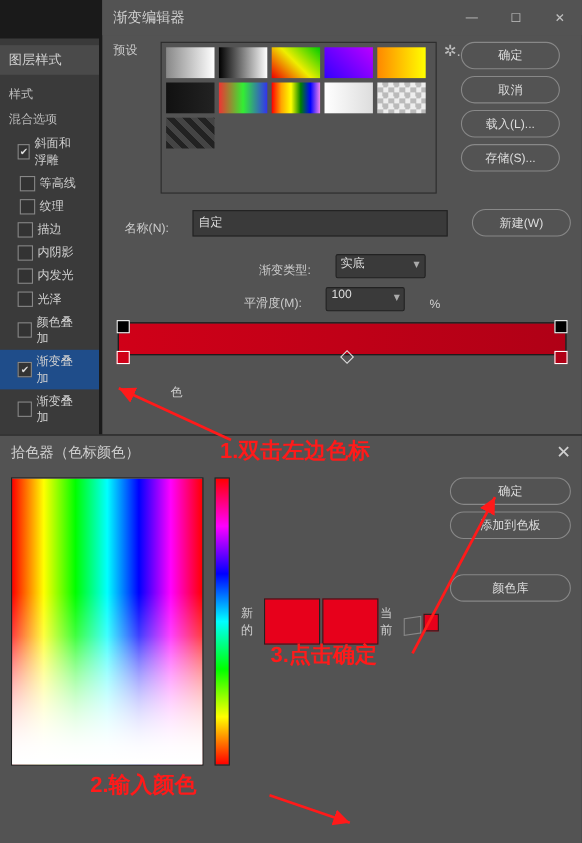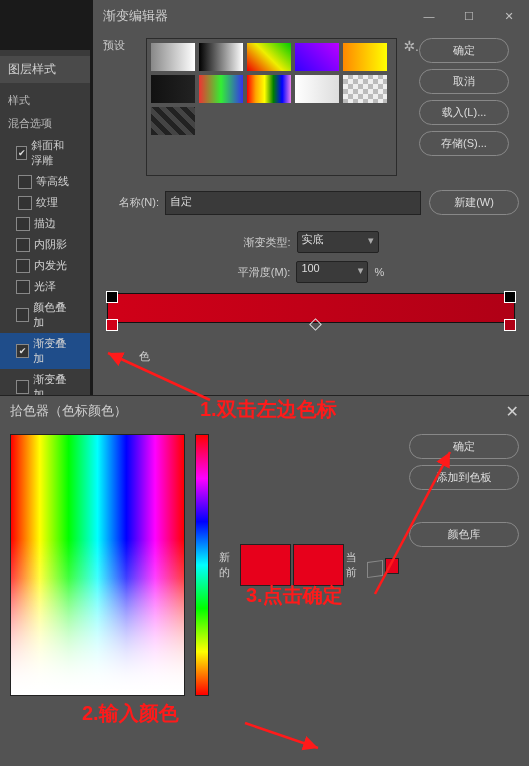--- a/index.html
+++ b/index.html
@@ -1,37 +1,37 @@
 <!DOCTYPE html>
 <html><head>
 <meta charset="utf-8">
 <style>
 html,body{margin:0;padding:0;width:529px;height:766px;background:#1a1a1a;font-family:"Microsoft YaHei",Arial,sans-serif;font-size:11px;color:#d0d0d0;overflow:hidden}
 .win-ctrls{margin-left:auto;display:flex}
 .win-btn{width:40px;height:28px;display:flex;align-items:center;justify-content:center;color:#c0c0c0}
 
-.layer-panel{position:absolute;left:0;top:50px;width:90px;background:#3a3a3a;padding:6px 0}
+.layer-panel{position:absolute;left:0;top:35px;width:90px;background:#3a3a3a;padding:6px 0}
 .lp-title{background:#4a4a4a;padding:5px 8px;font-size:12px;margin-bottom:6px}
 .lp-head{padding:4px 8px;color:#bbb;font-size:11px}
 .lp-item{display:flex;align-items:center;padding:3px 16px;gap:4px}
 .lp-item.sel{background:#1f4d8a}
 .cb{width:12px;height:12px;border:1px solid #888;display:inline-flex;align-items:center;justify-content:center;background:#333;font-size:9px}
 .cb.on::after{content:"✔";color:#ddd}
 
 .grad-editor{position:absolute;left:93px;top:0;width:436px;height:395px;background:#535353}
 .ge-title{display:flex;align-items:center;height:32px;padding:0 0 0 10px;background:#535353}
 .ge-title span{font-size:13px}
 .presets{display:flex;padding:6px 10px 4px}
 .presets-label{width:46px;color:#c8c8c8}
 .preset-box{width:260px;height:128px;border:1px solid #2b2b2b;background:#535353;display:flex;flex-wrap:wrap;align-content:flex-start;padding:4px;gap:4px}
 .sw{width:44px;height:28px}
 .gear{margin-left:6px;align-self:flex-start;color:#bbb;font-size:14px}
 .ge-btns{margin-left:auto;display:flex;flex-direction:column;gap:6px;padding-right:10px}
 .btn{border:1px solid #888;border-radius:14px;padding:4px 0;width:88px;text-align:center;background:#535353;color:#ddd}
-.field-row{display:flex;align-items:center;padding:4px 10px;gap:6px}
+.field-row{display:flex;align-items:flex-end;padding:4px 10px;gap:22px}
 .lbl{color:#ccc;text-align:right}
 .txt-in{background:#3a3a3a;border:1px solid #222;color:#ddd;padding:2px 4px;height:18px}
 .sel-in{background:#3a3a3a;border:1px solid #222;color:#ddd;height:20px;padding:0 16px 0 4px;position:relative;border-radius:2px}
 .sel-in::after{content:"▾";position:absolute;right:4px;top:2px;color:#aaa}
 .grad-bar-wrap{padding:6px 14px 4px;position:relative}
 .grad-bar{height:28px;border:1px solid #111;background:linear-gradient(to right,#d00018,#b00016)}
 .stop{width:10px;height:10px;border:1px solid #fff;position:absolute}
 .stop.top{top:-2px;background:#000}
 .stop.bot{bottom:-8px}
 .diamond{position:absolute;width:7px;height:7px;border:1px solid #ddd;transform:rotate(45deg);bottom:-6px}

